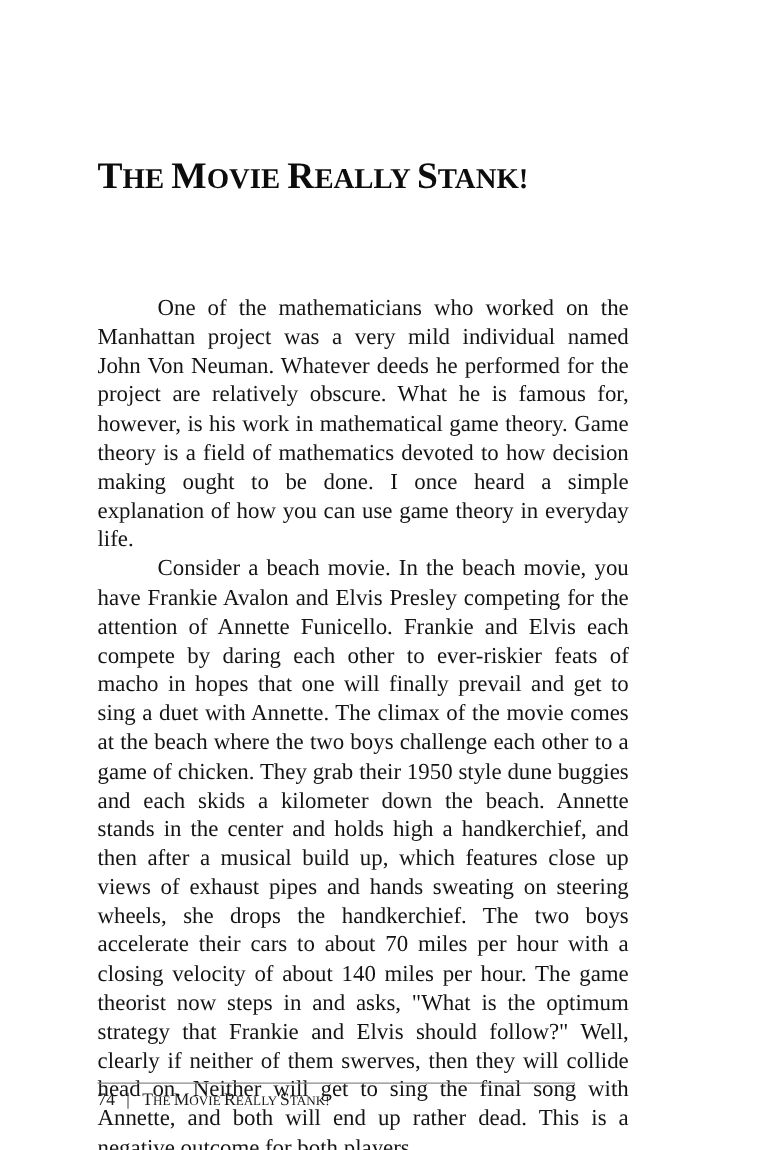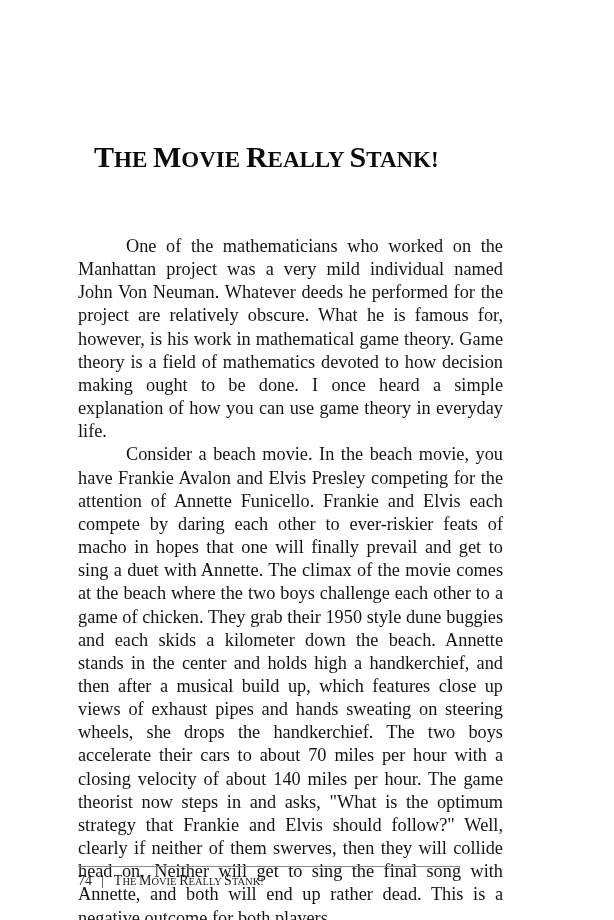--- a/index.html
+++ b/index.html
@@ -1,18 +1,18 @@
 <!DOCTYPE html>
 <html><head>
 <meta charset="utf-8">
 <style>
   html, body { margin: 0; padding: 0; background: #ffffff; }
   body { width: 614px; height: 920px; position: relative; overflow: hidden;
          font-family: "Liberation Serif", "DejaVu Serif", serif; color: #141414; }
-  .title { position: absolute; left: 78px; top: 122px; margin: 16px;
+  .title { position: absolute; left: 78px; top: 122px; margin: 0;
            font-size: 30px; font-weight: bold; letter-spacing: 0px; line-height: 38px;
            color: #0c0c0c; white-space: nowrap; }
   .title .big { font-size: 30px; }
   .title .sc { font-size: 23px; }
   .body-text { position: absolute; left: 78px; top: 235px; width: 425px;
                font-size: 18.3px; line-height: 23.15px; text-align: justify; }
   .body-text p { margin: 0; text-indent: 48px; font-family: Liberation Serif, serif; }
   .rule { position: absolute; left: 78px; top: 866px; width: 382px; height: 0;
           border-top: 1px solid #8a8a8a; }
   .footer { position: absolute; left: 78px; top: 872px; font-size: 14px; line-height: 18px;

